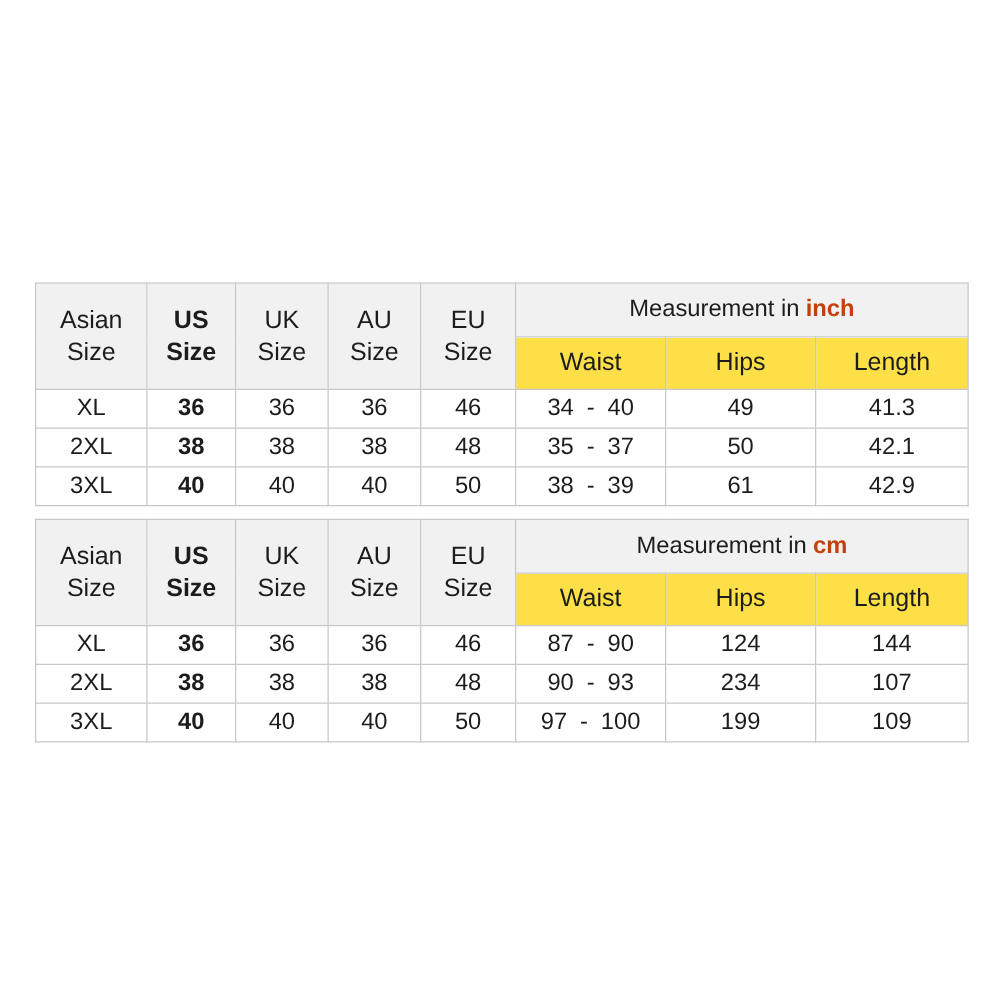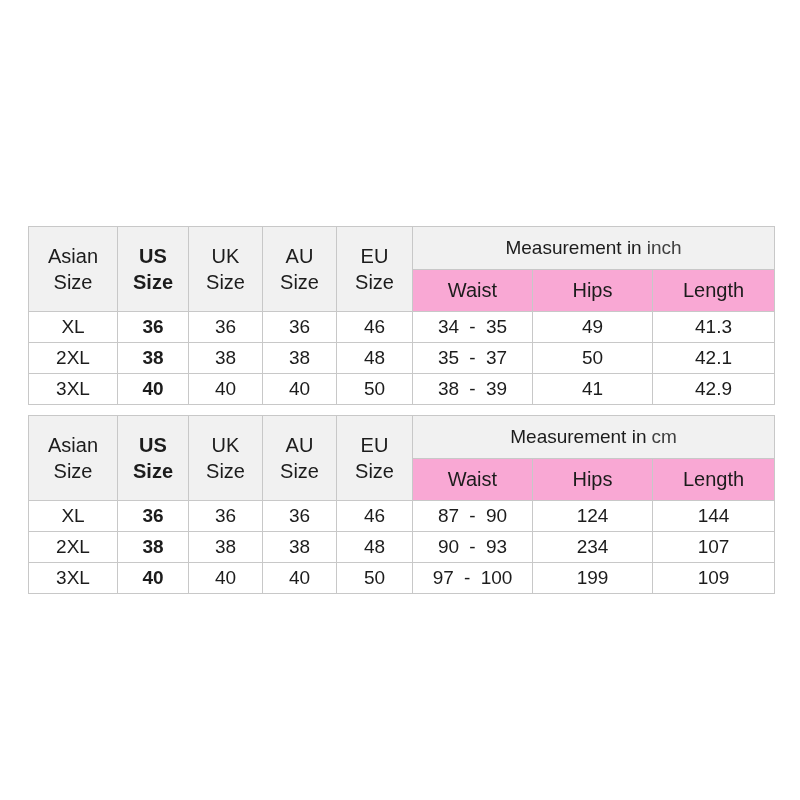--- a/index.html
+++ b/index.html
@@ -44,26 +44,26 @@
     padding: 16px 10px;
   }
   th.sh.us { font-weight: bold; }
   th.meas {
     background: #f1f1f1;
     font-weight: normal;
     font-size: 19px;
     height: 31px;
   }
   th.meas .unit {
-    color: #404040;
-    font-weight: normal;
+    color: #c2410c;
+    font-weight: bold;
     margin-left: 5px;
   }
   th.sub {
-    background: #f9a8d4;
+    background: #fde047;
     font-weight: normal;
     font-size: 20px;
     height: 31px;
   }
   .size-table td {
     background: #ffffff;
     font-size: 19px;
     height: 31px;
   }
   .size-table td.us { font-weight: bold; }
@@ -102,42 +102,42 @@
         <th class="sub">Length</th>
       </tr>
     </thead>
     <tbody>
       <tr>
         <td>XL</td>
         <td class="us">36</td>
         <td>36</td>
         <td>36</td>
         <td>46</td>
-        <td class="waist">34 - 35</td>
+        <td class="waist">34 - 40</td>
         <td>49</td>
         <td>41.3</td>
       </tr>
       <tr>
         <td>2XL</td>
         <td class="us">38</td>
         <td>38</td>
         <td>38</td>
         <td>48</td>
         <td class="waist">35 - 37</td>
         <td>50</td>
         <td>42.1</td>
       </tr>
       <tr>
         <td>3XL</td>
         <td class="us">40</td>
         <td>40</td>
         <td>40</td>
         <td>50</td>
         <td class="waist">38 - 39</td>
-        <td>41</td>
+        <td>61</td>
         <td>42.9</td>
       </tr>
     </tbody>
   </table>
 
   <table class="size-table t1">
     <colgroup>
       <col style="width:89px">
         <col style="width:71px">
         <col style="width:74px">

